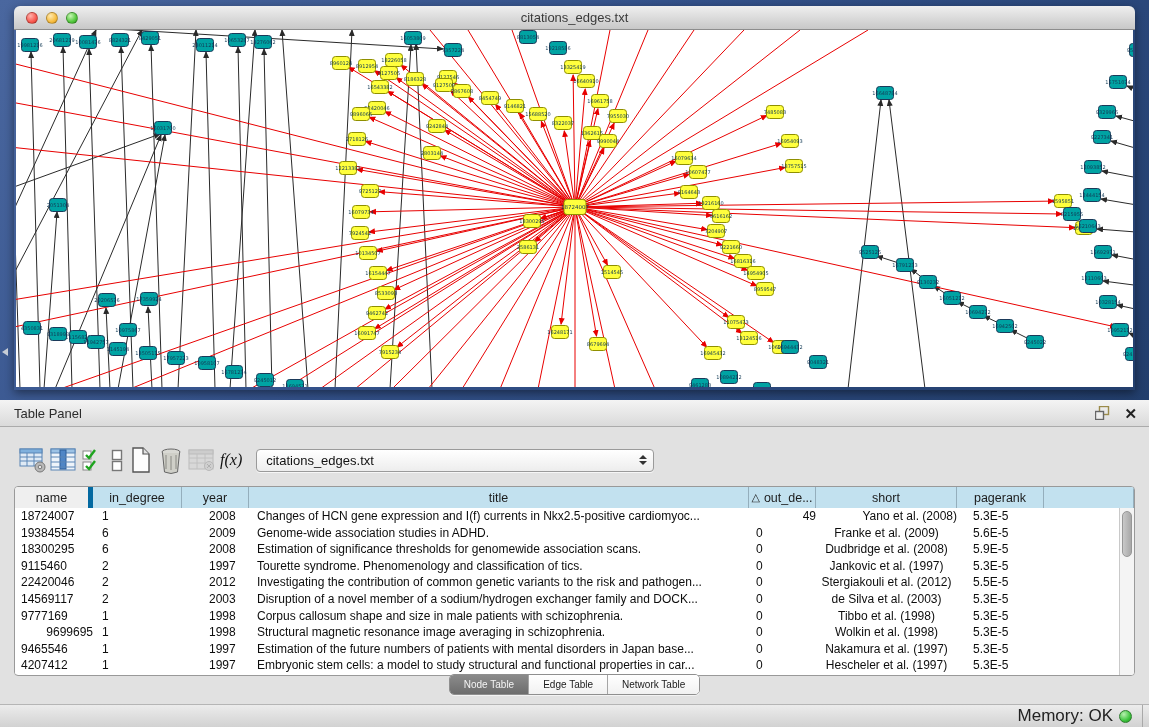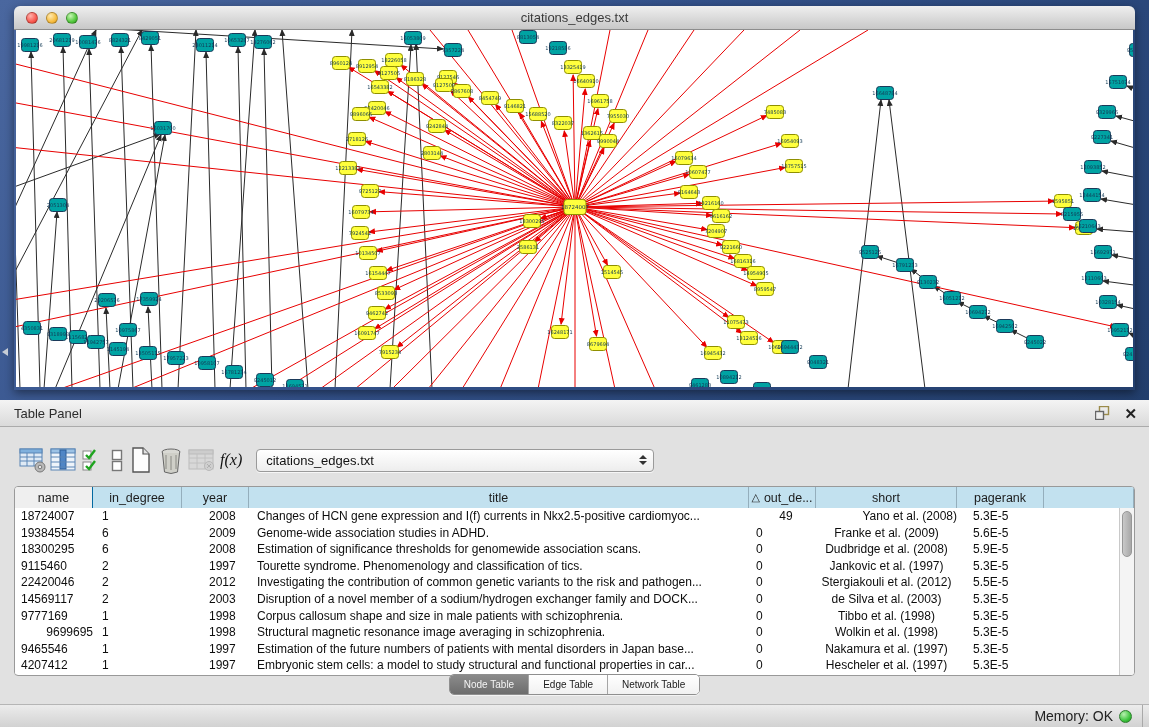--- a/index.html
+++ b/index.html
@@ -99,21 +99,21 @@
     overflow:hidden;
   }
   .thead { display:flex; height:21px; border-bottom:1px solid #9c9c9c; }
   .th {
     height:21px; display:flex; align-items:center; justify-content:center;
     font-size:12.5px; color:#1c1c1c;
     background:#c2e1ef;
     border-right:1px solid #94aebc;
     overflow:hidden; white-space:nowrap;
   }
-  .th.plain { background:#efefef; border-right:1px solid #0369a1;text-align:center; }
+  .th.plain { background:#efefef; border-right:5px solid #0369a1;text-align:center; }
   .th .sortglyph { margin-right:4px; font-size:11px; }
   .tbody { position:absolute; left:0; top:21px; right:15px; bottom:0; overflow:hidden; }
   .tr { display:flex; height:16.6px; background:#fff; }
   .td {
     font-size:12px; color:#0d0d0d; line-height:16.6px;
     overflow:hidden; white-space:nowrap;
   }
   .vscroll {
     position:absolute; top:21px; right:0; bottom:0; width:15px;
     background:#f4f4f4; border-left:1px solid #c9c9c9;
@@ -149,21 +149,21 @@
     color:#f4f4f4;
   }
 
   
   .status-bar {
     position:absolute; left:0; bottom:0; width:1149px; height:23px;
     border-top:1px solid #b5b5b5;
     background: linear-gradient(#ececec,#d2d2d2);
     display:flex; align-items:center; justify-content:flex-end;
     padding-right:6px;
-    font-size:14px; color:#222;
+    font-size:17px; color:#222;
   }
   .mem-dot {
     width:13px; height:13px; border-radius:50%;
     margin:0 8px 0 6px;
     border:1px solid #2f7d2f;
   }
   .grip-divider { width:1px; height:23px; background:#a9a9a9; margin-left:2px; }
 </style>
 </head>
 <body>
@@ -880,21 +880,21 @@
           <span>pagerank</span>
         </div>
         <div class="th" style="flex: 1 1 0%;"></div>
       </div>
     <div class="tbody" id="tbody">
         <div class="tr">
           <div class="td" style="width: 78px; text-align: left; padding-left: 6px;">18724007</div>
           <div class="td" style="width: 89px; text-align: left; padding-left: 9px;">1</div>
           <div class="td" style="width: 67px; text-align: left; padding-left: 27px;">2008</div>
           <div class="td" style="width: 500px; text-align: left; padding-left: 8px;">Changes of HCN gene expression and I(f) currents in Nkx2.5-positive cardiomyoc...</div>
-          <div class="td" style="width: 67px; text-align: center; padding-left: 7px;">49</div>
+          <div class="td" style="width: 67px; text-align: right; padding-left: 7px;">49</div>
           <div class="td" style="width: 141px; text-align: right;">Yano et al. (2008)</div>
           <div class="td" style="width: 87px; text-align: left; padding-left: 16px;">5.3E-5</div>
         </div>
         <div class="tr">
           <div class="td" style="width: 78px; text-align: left; padding-left: 6px;">19384554</div>
           <div class="td" style="width: 89px; text-align: left; padding-left: 9px;">6</div>
           <div class="td" style="width: 67px; text-align: left; padding-left: 27px;">2009</div>
           <div class="td" style="width: 500px; text-align: left; padding-left: 8px;">Genome-wide association studies in ADHD.</div>
           <div class="td" style="width: 67px; text-align: left; padding-left: 7px;">0</div>
           <div class="td" style="width: 141px; text-align: center;">Franke et al. (2009)</div>

